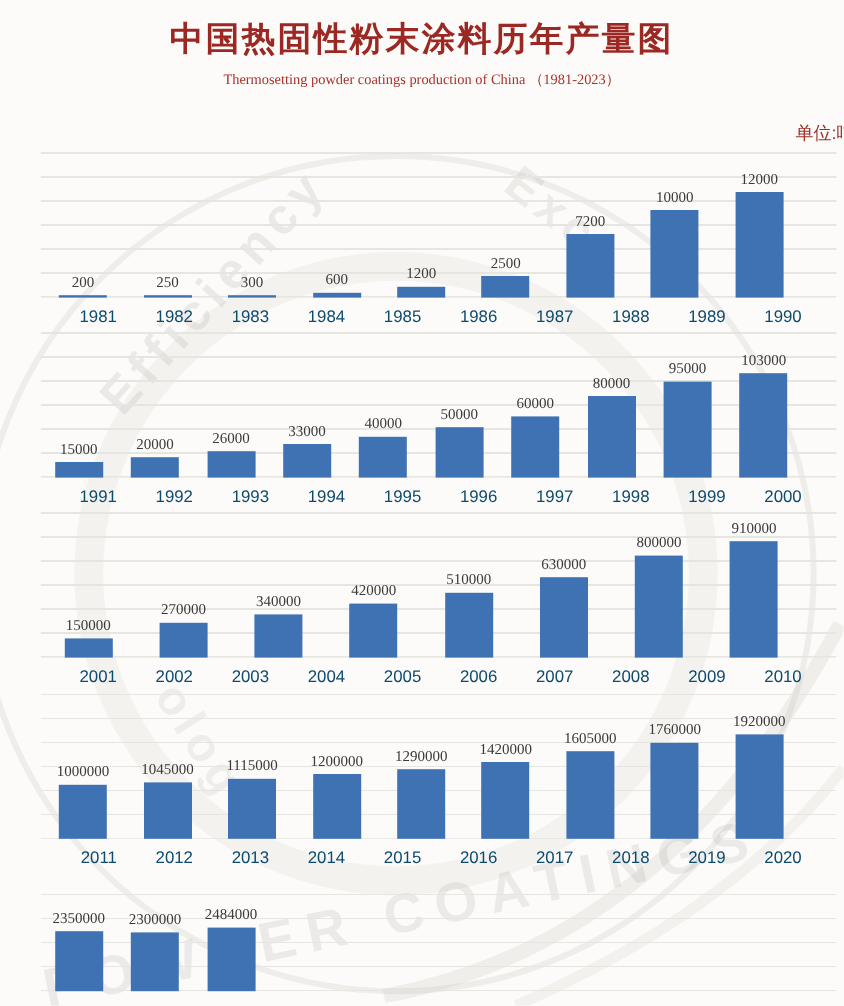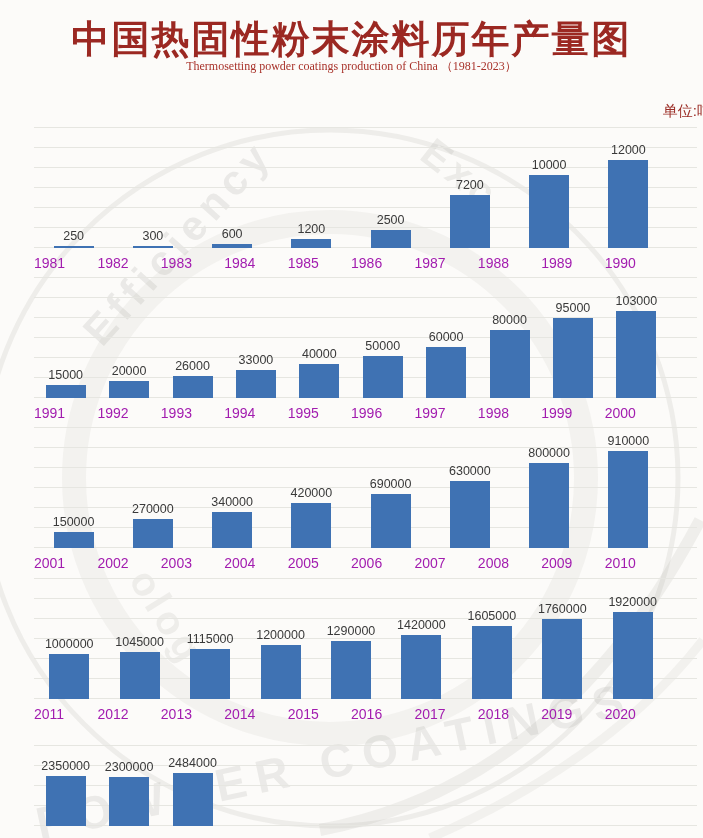--- a/index.html
+++ b/index.html
@@ -7,21 +7,21 @@
     width:703px;height:838px;overflow:hidden;position:relative;
     background:#fcfbf9;
     font-family:"Liberation Sans","DejaVu Sans",sans-serif;
   }
   
   #watermark{position:absolute;left:0;top:0;width:703px;height:838px;pointer-events:none;}
   
   .title{
     position:absolute;top:14px;left:0;width:100%;text-align:center;
     font-family:Liberation Sans, sans-serif;
-    font-weight:bold;font-size:38px;letter-spacing:2px;color:#9b2822;
+    font-weight:bold;font-size:28px;letter-spacing:2px;color:#9b2822;
   }
   .subtitle{
     position:absolute;top:58px;left:0;width:100%;text-align:center;
     font-family:"Liberation Serif","DejaVu Serif",serif;
     font-size:12px;color:#a8322a;
   }
   .unit{
     position:absolute;top:102px;right:-9px;
     font-size:15px;color:#9b2d26;white-space:nowrap;
   }
@@ -30,31 +30,31 @@
   .plot{
     position:absolute;left:34px;right:6px;top:0;
     background:repeating-linear-gradient(to top,#e6e6e1 0 1px,transparent 1px 20px);
   }
   .bars{
     position:absolute;left:0;right:29px;top:0;bottom:0;
     display:flex;align-items:flex-end;
   }
   .col{
     flex:1;display:flex;flex-direction:column;
-    justify-content:flex-end;align-items:center;height:100%;
+    justify-content:flex-end;align-items:center;height:100%;font-family:Liberation Serif, serif;
   }
   .vlabel{
     font-size:12.5px;color:#3a3a3a;margin-bottom:3px;white-space:nowrap;
   }
   .bar{width:40px;background:#3f72b3;}
   .years{
     position:absolute;left:34px;right:35px;display:flex;
   }
   .ylabel{
-    flex:1;text-align:left;font-size:14px;color:#a21caf;
+    flex:1;text-align:right;font-size:14px;color:#0c4a6e;
   }
 </style>
 </head>
 <body>
 
 <svg id="watermark" viewBox="0 0 703 838" xmlns="http://www.w3.org/2000/svg">
   <circle cx="330" cy="478" r="348" fill="none" stroke="#9a9a94" stroke-opacity="0.14" stroke-width="5"></circle>
   <circle cx="330" cy="478" r="256" fill="none" stroke="#9a9a94" stroke-opacity="0.09" stroke-width="24"></circle>
   <path d="M 320,830 Q 560,785 700,520" fill="none" stroke="#9a9a94" stroke-opacity="0.13" stroke-width="12"></path>
   <path d="M 430,838 Q 610,760 703,640" fill="none" stroke="#9a9a94" stroke-opacity="0.10" stroke-width="9"></path>
@@ -66,20 +66,24 @@
 
 <div class="title">中国热固性粉末涂料历年产量图</div>
 <div class="subtitle">Thermosetting powder coatings production of China （1981-2023）</div>
 <div class="unit">单位:吨</div>
 
 <div id="rows">
     <div class="chart-row" style="top: 126px; height: 152px;">
       <div class="plot" style="height: 122px;">
         <div class="bars">
           <div class="col">
+            <div class="vlabel">200</div>
+            <div class="bar" style="height: 2px;"></div>
+          </div>
+          <div class="col">
             <div class="vlabel">250</div>
             <div class="bar" style="height: 2px;"></div>
           </div>
           <div class="col">
             <div class="vlabel">300</div>
             <div class="bar" style="height: 2px;"></div>
           </div>
           <div class="col">
             <div class="vlabel">600</div>
             <div class="bar" style="height: 4px;"></div>
@@ -190,21 +194,21 @@
           </div>
           <div class="col">
             <div class="vlabel">340000</div>
             <div class="bar" style="height: 36px;"></div>
           </div>
           <div class="col">
             <div class="vlabel">420000</div>
             <div class="bar" style="height: 45px;"></div>
           </div>
           <div class="col">
-            <div class="vlabel">690000</div>
+            <div class="vlabel">510000</div>
             <div class="bar" style="height: 54px;"></div>
           </div>
           <div class="col">
             <div class="vlabel">630000</div>
             <div class="bar" style="height: 67px;"></div>
           </div>
           <div class="col">
             <div class="vlabel">800000</div>
             <div class="bar" style="height: 85px;"></div>
           </div>

